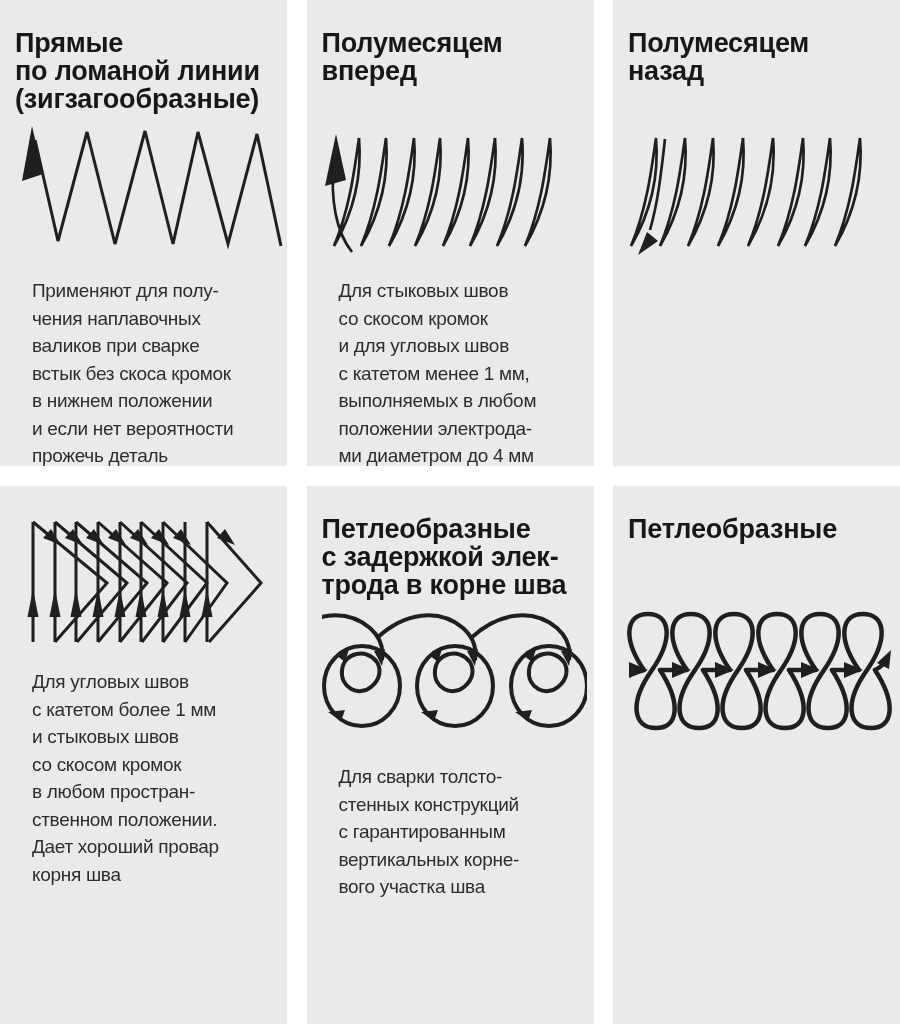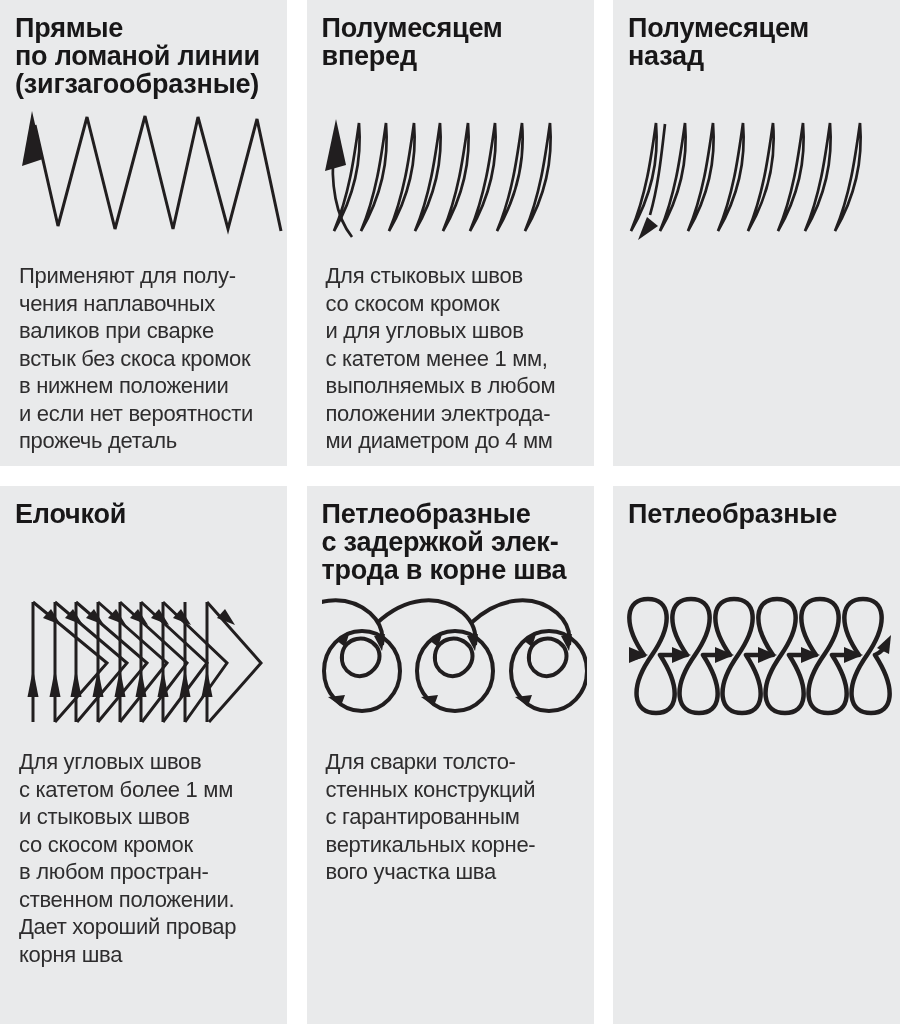--- a/index.html
+++ b/index.html
@@ -6,40 +6,40 @@
   .grid{
     display:grid;
     grid-template-columns:287px 287px 287px;
     grid-template-rows:466px 538px;
     gap:20px 19.5px;
     width:900px;height:1024px;
   }
   .panel{
     background:#e9eaeb;
     box-sizing:border-box;
-    padding:14px 12px 0 15px;
+    padding:29px 12px 0 15px;
   }
   .panel-title{
     margin:0;
     font-family:"Liberation Sans",sans-serif;
     font-weight:700;
     font-size:27px;
     line-height:28px;
     letter-spacing:-0.2px;
     color:#181718;
     white-space:pre-line;
     height:95px;
   }
   .figure{height:132px;}
   .figure svg{display:block;overflow:visible;}
   .desc{
-    margin:21px 0 0 4px;
+    margin:21px 0 0 17px;
     font-family:"Liberation Sans",sans-serif;
     font-weight:400;
-    font-size:22px;
+    font-size:19px;
     line-height:27.5px;
     letter-spacing:-0.3px;
     color:#2e2d2e;
     white-space:pre-line;
   }
   .stroke{fill:none;stroke:#211e1f;}
   .fill{fill:#211e1f;stroke:none;}
 </style>
 </head>
 <body>
@@ -108,21 +108,20 @@
           <path d="M202,14 C205,50 198,86 177,122 C192,86 197,50 202,14 Z"></path>
           <path d="M232,14 C235,50 228,86 207,122 C222,86 227,50 232,14 Z"></path>
           <path d="M37,15 C33,50 30,78 22,106"></path>
         </g>
         <polygon class="fill" points="10,131 19,108 30,117"></polygon>
       </svg>
     </div>
   </div>
 
   <div class="panel">
-    <h2 class="panel-title">Елочкой</h2>
     <div class="figure">
       <svg width="265" height="132" viewBox="0 0 265 132">
         <g class="stroke" stroke-width="3">
           <path d="M18,7 V127"></path>
             <path d="M40,7 V127"></path>
             <path d="M61,7 V127"></path>
           <path d="M83,7 V127"></path>
             <path d="M105,7 V127"></path>
             <path d="M126,7 V127"></path>
           <path d="M148,7 V127"></path>

